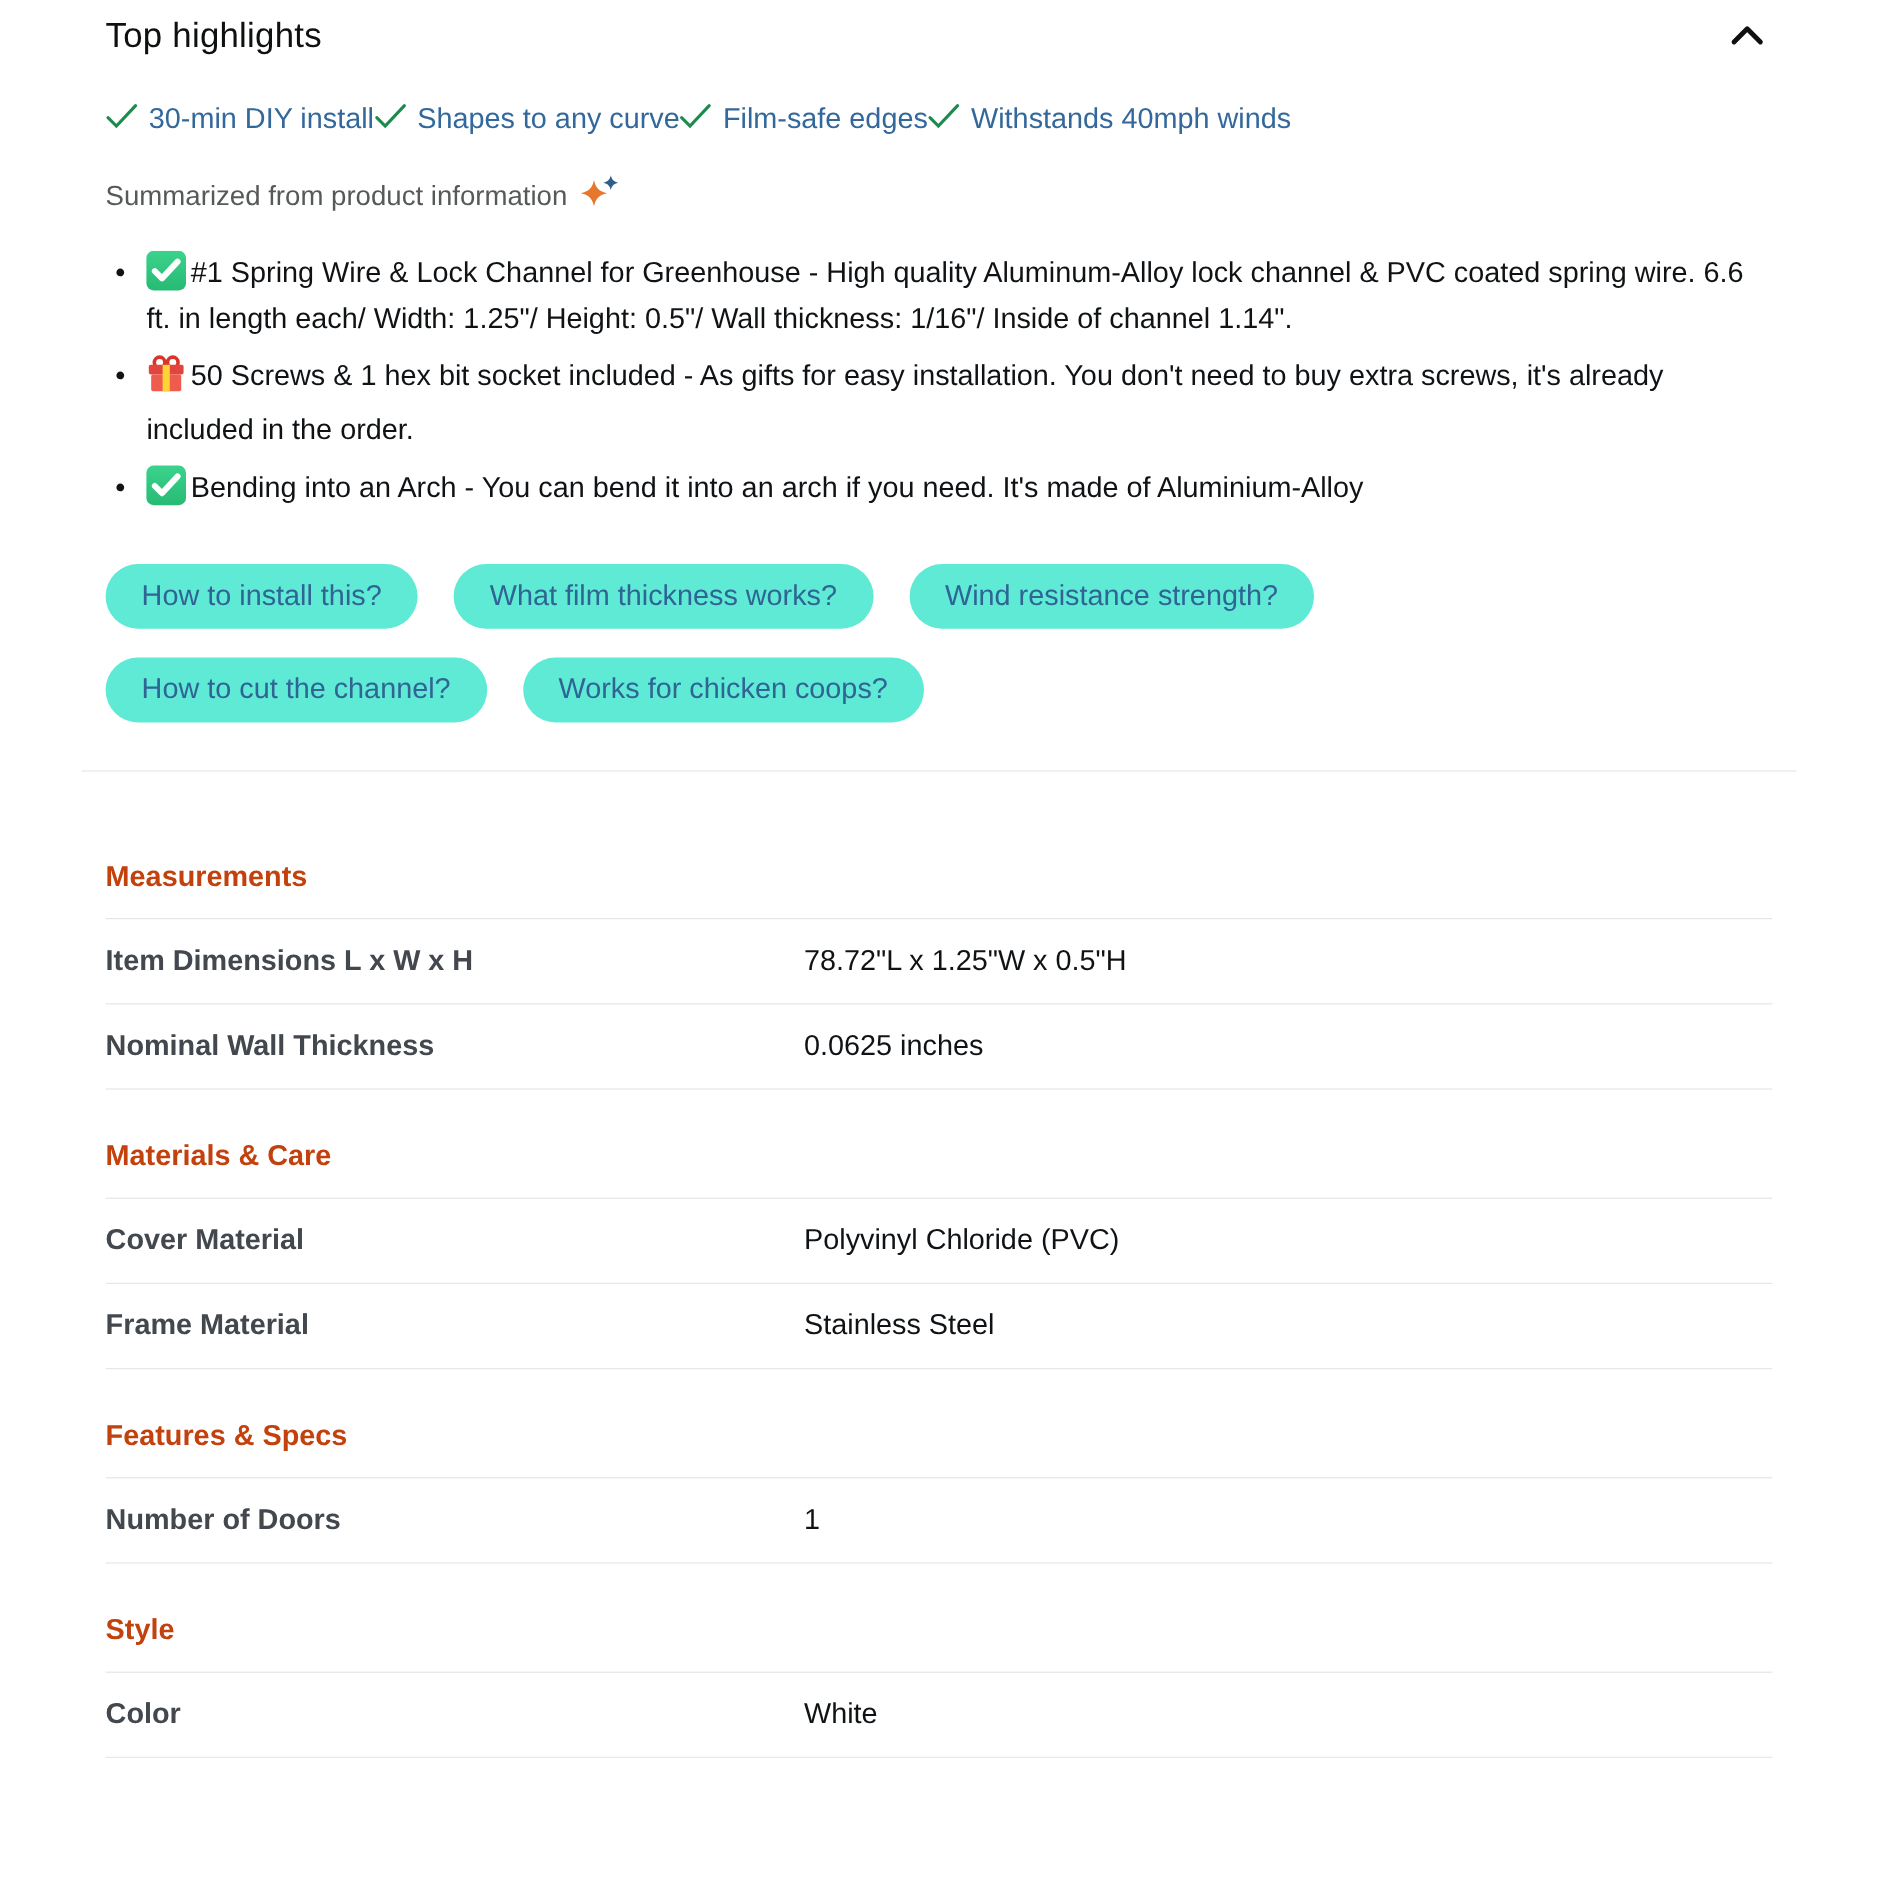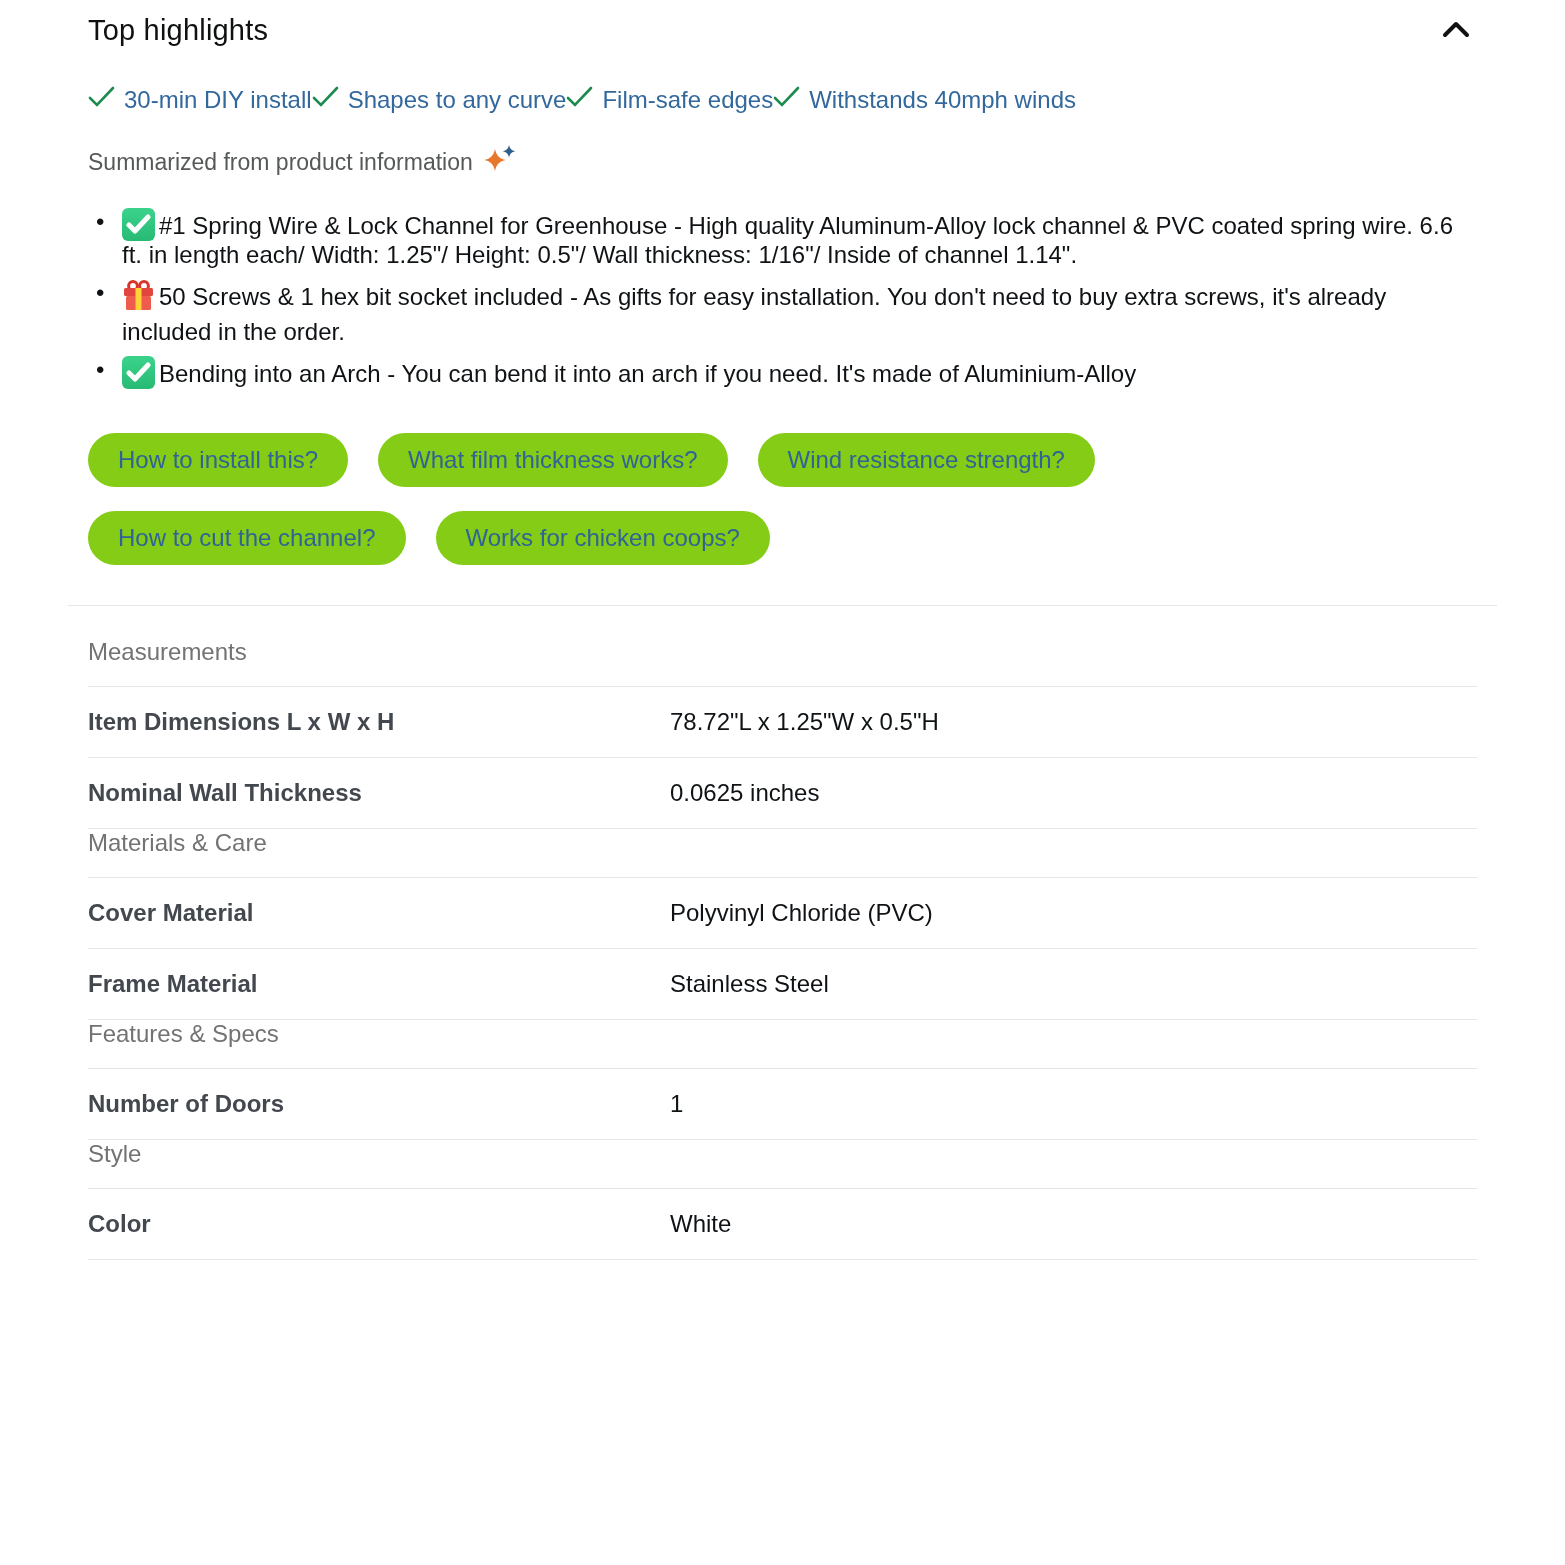--- a/index.html
+++ b/index.html
@@ -19,43 +19,43 @@
   
   .badges { display: flex; margin-top: 38px; align-items: center; flex-wrap: wrap; }
   .badge { display: inline-flex; align-items: center; gap: 9px; font-size: 24px; color: #33689c; }
 
   
   .source-note { margin-top: 30px; display: flex; align-items: center; gap: 9px;
                  font-size: 23px; color: #565959; }
 
   
   .bullets { list-style: none; margin-top: 28px; max-height: 316px; overflow: hidden; }
-  .bullets li { position: relative; padding-left: 34px; font-size: 24px; line-height: 28px;
+  .bullets li { position: relative; padding-left: 34px; font-size: 24px; line-height: 38px;
                 margin-bottom: 10px; color: #101315; }
   .bullets li::before { content: "•"; position: absolute; left: 8px; top: 0;
                         font-size: 24px; color: #101315; }
   .emoji { display: inline-block; vertical-align: -7px; margin-right: 4px; }
   .check-emoji { width: 33px; height: 33px; border-radius: 6px;
                  background: linear-gradient(180deg, #3bd38c 0%, #27b briefly 100%);
                  background: linear-gradient(180deg, #3bd38c 0%, #27ba74 100%);
                  position: relative; }
   .check-emoji svg { position: absolute; left: 4px; top: 6px; }
 
   
   .pills { margin-top: 34px; display: flex; flex-wrap: wrap; gap: 24px 30px; max-width: 1160px; }
-  .pill { background: #84cc16; color: #2f6495; border: none; border-radius: 28px;
+  .pill { background: #5eead4; color: #2f6495; border: none; border-radius: 28px;
           font-family: inherit; font-size: 24px; padding: 13px 30px; cursor: pointer; }
 
   
   .section-divider { border: none; border-top: 1px solid #e7e7e7; margin: 40px -20px 0 -20px; }
 
   
   .specs { padding-top: 32px; }
-  .spec-group-heading { font-size: 24px; font-weight: 400; color: #737373;
-                        padding-bottom: 20px; border-bottom: 1px solid #e3e6e6; }
+  .spec-group-heading { font-size: 24px; font-weight: 700; color: #c2410c;
+                        margin-top: 42px; padding-bottom: 20px; border-bottom: 1px solid #e3e6e6; }
   .spec-row { display: flex; align-items: center; padding: 21px 0;
               border-bottom: 1px solid #e7e7e7; }
   .spec-label { width: 582px; flex: none; font-size: 24px; font-weight: 700; color: #43474e; }
   .spec-value { font-size: 24px; color: #101315; }
 </style>
 </head>
 <body>
 
 <div class="page">
 

